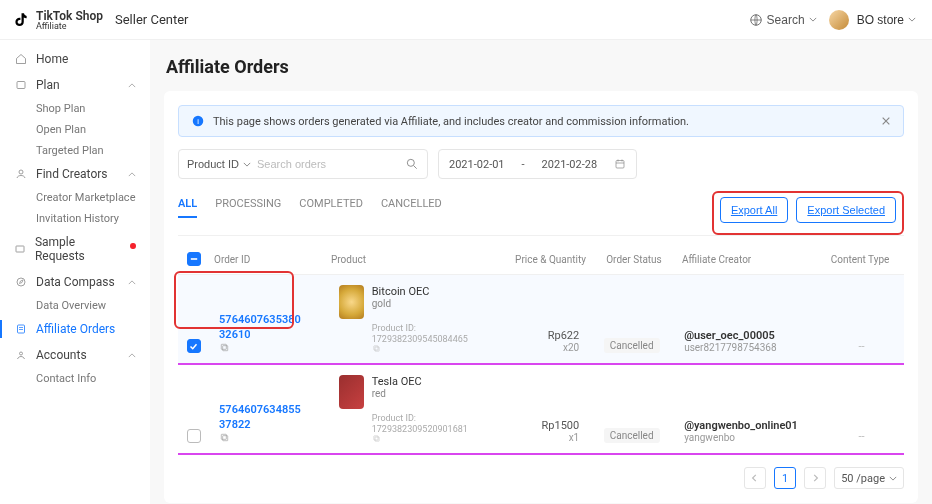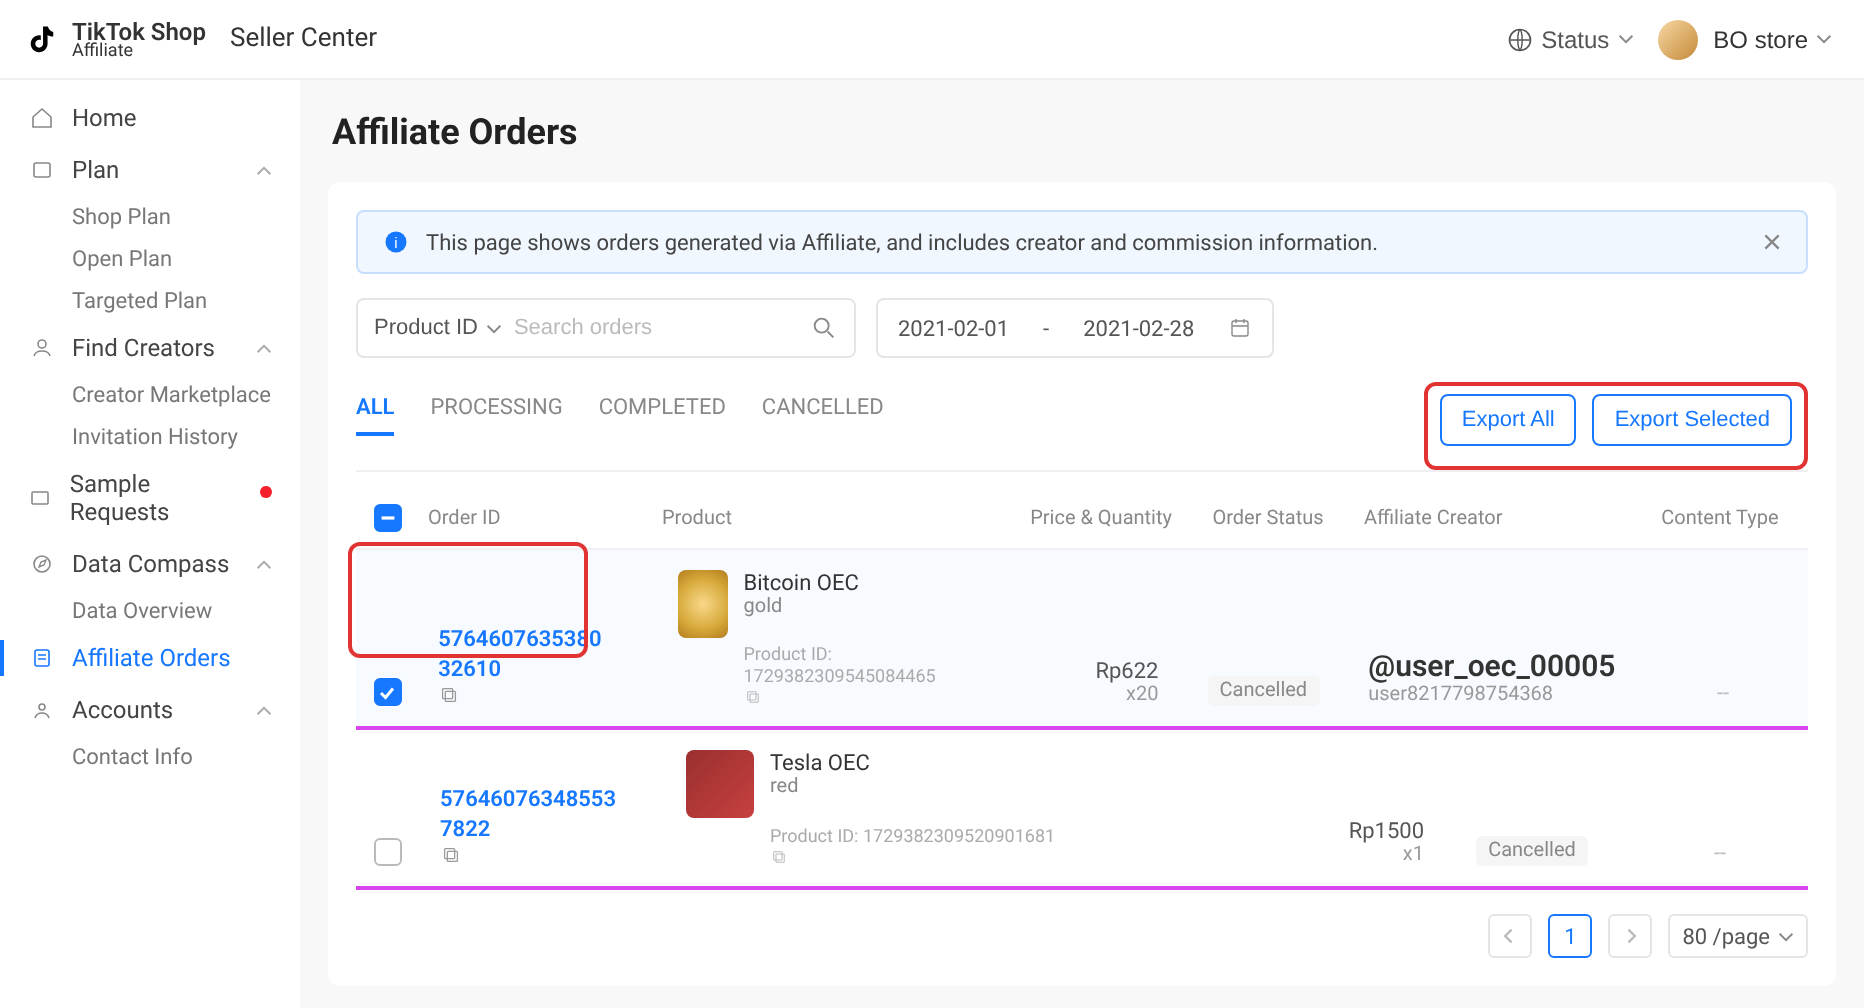--- a/index.html
+++ b/index.html
@@ -82,21 +82,21 @@
       display:flex; align-items:center; gap:17px;
       border:1px solid #e5e5e5; border-radius:4px; height:30px;
       padding: 0 10px; font-size:11px; color:#555;
     }
     .tabs-row { display:flex; align-items:flex-start; margin-top:12px; gap:18px; border-bottom:1px solid #f0f0f0; padding-bottom: 0; }
     .tab { font-size:11px; color:#888; padding: 6px 0; cursor:pointer; border-bottom: 2px solid transparent;}
     .tab.active { color:#1677ff; border-bottom-color:#1677ff; font-weight:600;}
     .tabs-spacer { flex:1; }
     .export-btn {
       border:1px solid #1677ff; color:#1677ff; background:#fff;
-      font-size:11px; padding:6px 10px; border-radius:4px; cursor:pointer;
+      font-size:11px; padding:6px 10px; border-radius:4px; cursor:pointer;text-decoration:underline;
     }
     .export-wrap { display:flex; gap:8px; margin-bottom:4px; }
     .red-box { border: 2px solid #e23333; border-radius:6px; padding: 4px 6px 6px; }
 
     .table { margin-top: 8px; }
     .thead { display:flex; align-items:center; font-size:10px; color:#888; padding: 8px 4px; border-bottom:1px solid #f0f0f0; gap:8px;}
     .col-cb { width:24px; display:flex; justify-content:center;}
     .col-order { width:90px; }
     .col-prod { flex:1.6;padding-left:19px; }
     .col-price { width:90px; text-align:right;}
@@ -114,21 +114,21 @@
     .prod-cell { display:flex; gap:8px; }
     .prod-img { width:34px; height:34px; border-radius:4px; background:#ddd; }
     .prod-img.btc { background: radial-gradient(circle at 50% 50%, #f9d88a 0%, #d6a93a 60%, #b37b1e 100%);}
     .prod-img.tesla { background: linear-gradient(135deg,#9a2f2f,#c74040); }
     .prod-name { font-size:11px; color:#333; }
     .prod-sku { font-size:10px; color:#888; }
     .prod-id { font-size:9px; color:#aaa; margin-top:14px; }
     .price-v { font-size:11px; color:#555;}
     .qty-v { font-size:10px; color:#999;}
     .status-tag { display:inline-block; padding:2px 6px; font-size:10px; border-radius:3px; background:#f5f5f5; color:#888;}
-    .creator-h { color:#333; font-weight:600; font-size:15px;}
+    .creator-h { color:#333; font-weight:600; font-size:11px;}
     .creator-s { color:#999; font-size:10px;}
     .dash { color:#bbb;}
     .pagination { display:flex; align-items:center; justify-content:flex-end; gap:8px; margin-top:12px; font-size:11px; color:#555;}
     .page-btn { width:22px;height:22px;border:1px solid #e5e5e5;border-radius:3px;display:flex;align-items:center;justify-content:center;cursor:pointer; color:#999;}
     .page-num { width:22px;height:22px;border:1px solid #1677ff;color:#1677ff;border-radius:3px;display:flex;align-items:center;justify-content:center;}
     .page-size { border:1px solid #e5e5e5; border-radius:3px; height:22px; padding:0 6px; display:flex;align-items:center;gap:4px; cursor:pointer;}
     .row-red-box { position:absolute; border:2px solid #e23333; border-radius:6px; pointer-events:none;}
     svg { display:block; }
   </style>
 </head>
@@ -148,21 +148,21 @@
   </div>
   <div class="top-title">Seller Center</div>
   <div class="top-spacer"></div>
   <button class="lang-btn">
     <span>
       <svg viewBox="0 0 24 24" width="14" height="14">
           <circle cx="12" cy="12" r="9" fill="none" stroke="#555" stroke-width="1.4"></circle>
           <path d="M3 12h18M12 3c2.5 2.5 2.5 15 0 18M12 3c-2.5 2.5-2.5 15 0 18" fill="none" stroke="#555" stroke-width="1.2"></path>
         </svg>
     </span>
-    <span>Status</span>
+    <span>Search</span>
     <span>
       <svg viewBox="0 0 10 6" width="8" height="5">
           <path d="M1 1l4 4 4-4" fill="none" stroke="#888" stroke-width="1.2"></path>
         </svg>
     </span>
   </button>
   <button class="store-btn">
     <span class="avatar"></span>
     <span>BO store</span>
     <span>
@@ -422,38 +422,42 @@
                       <rect x="5" y="5" width="11" height="11" rx="1" fill="none" stroke="#bbb" stroke-width="1.4"></rect>
                     </svg></span>
               </div>
             </div>
           </div>
           <div class="col-price">
             <div class="price-v">Rp1500</div>
             <div class="qty-v">x1</div>
           </div>
           <div class="col-status"><span class="status-tag">Cancelled</span></div>
+          <div class="col-creator">
+            <div class="creator-h">@yangwenbo_online01</div>
+            <div class="creator-s">yangwenbo</div>
+          </div>
           <div class="col-content"><span class="dash">--</span></div>
         </div>
       </div>
 
       <div class="pagination">
         <div class="page-btn">
           <svg viewBox="0 0 10 10" width="8" height="8">
               <path d="M6 1L2 5l4 4" fill="none" stroke="#bbb" stroke-width="1.5"></path>
             </svg>
         </div>
         <div class="page-num">1</div>
         <div class="page-btn">
           <svg viewBox="0 0 10 10" width="8" height="8">
               <path d="M4 1l4 4-4 4" fill="none" stroke="#bbb" stroke-width="1.5"></path>
             </svg>
         </div>
         <div class="page-size">
-          <span>80 /page</span>
+          <span>50 /page</span>
           <span>
               <svg viewBox="0 0 10 6" width="8" height="5">
                 <path d="M1 1l4 4 4-4" fill="none" stroke="#888" stroke-width="1.2"></path>
               </svg>
             </span>
         </div>
       </div>
     </div>
   </div>
 </div>

